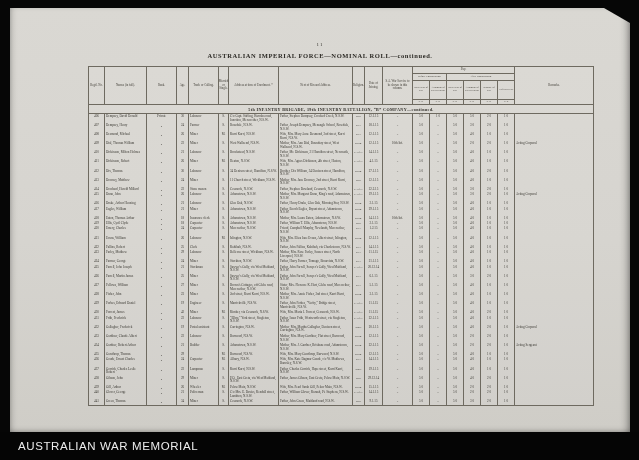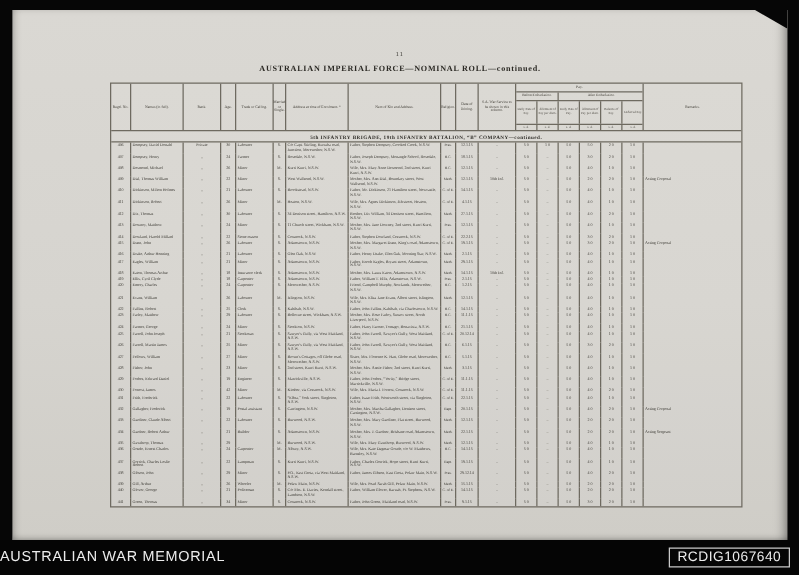--- a/index.html
+++ b/index.html
@@ -79,21 +79,21 @@
   .c-nok{width:74px;}
   .c-rel{width:12px;text-align:center;font-size:2.9px;}
   .c-date{width:18px;text-align:center;}
   .c-prior{width:30px;text-align:center;}
   .c-pay{width:17px;text-align:center;}
   .c-rem{width:78px;}
 
   .footer-bar{position:absolute;left:0;bottom:0;width:639px;height:28px;
     background:#050505;display:flex;align-items:center;justify-content:space-between;
     font-family:"Liberation Sans",sans-serif;color:#ececec;}
-  .footer-org{margin-left:0;font-size:11.5px;letter-spacing:.6px;}
+  .footer-org{margin-left:18px;font-size:11.5px;letter-spacing:.6px;}
   .footer-id{margin-right:7px;font-size:11px;letter-spacing:.4px;
     border:1px solid #c9c9c9;padding:1px 6px;}
 </style>
 </head>
 <body>
 
 <div class="page">
   <div class="corner-notch"></div>
   <div class="page-number">11</div>
   <div class="doc-title">AUSTRALIAN IMPERIAL FORCE—NOMINAL ROLL—continued.</div>
@@ -863,14 +863,13 @@
           <div class="cell c-pay">2 0</div>
           <div class="cell c-pay">1 0</div>
           <div class="cell c-rem"></div>
         </div>
       </div>
   </div>
 </div>
 
 <div class="footer-bar">
   <span class="footer-org">AUSTRALIAN WAR MEMORIAL</span>
-  <span class="footer-id">RCDIG1067640</span>
 </div>
 
 </body></html>

